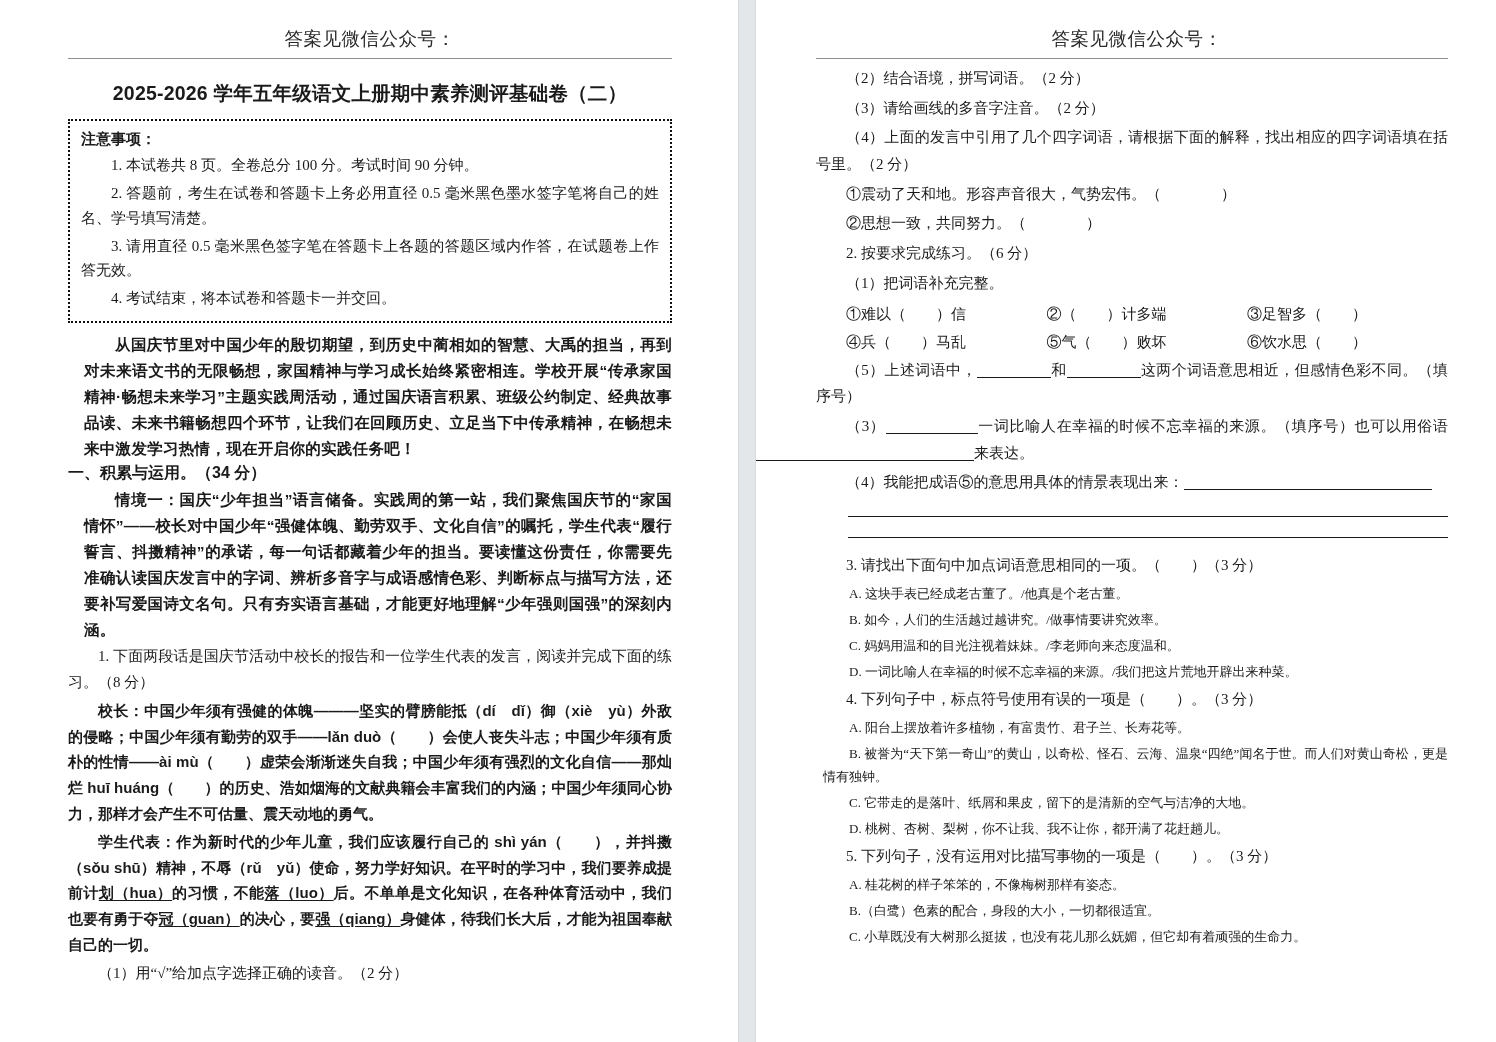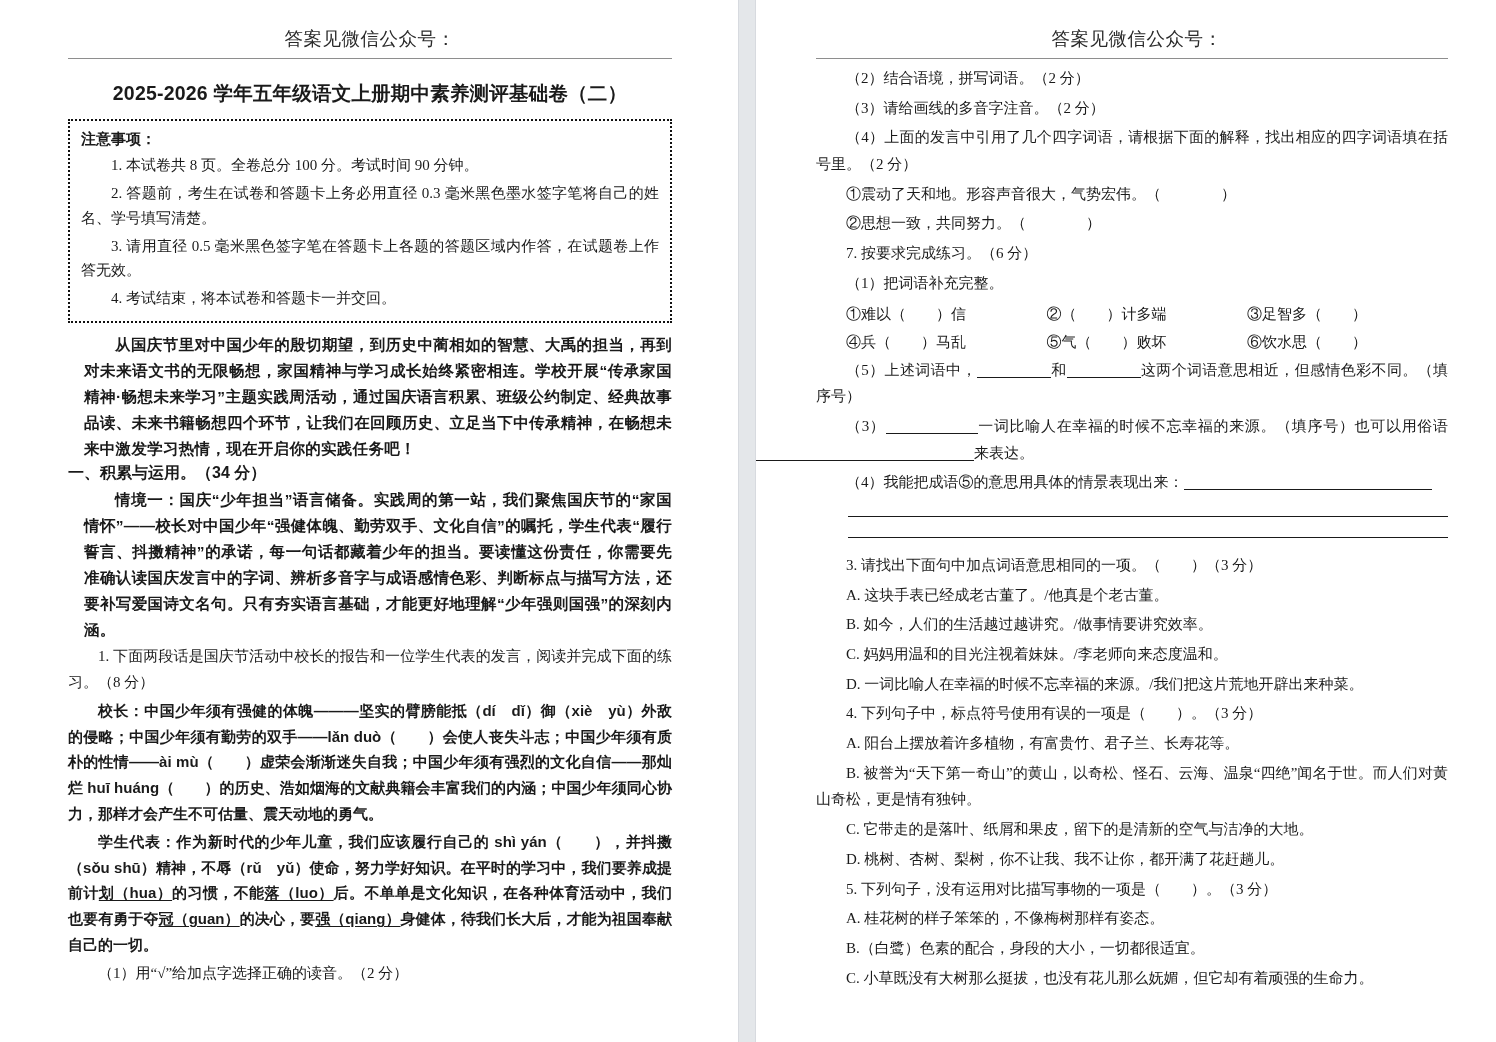--- a/index.html
+++ b/index.html
@@ -120,22 +120,22 @@
   .u { text-decoration: underline; text-underline-offset: 2px; }
 
   .q {
     margin: 0 0 3px 0;
     font-size: 15px;
     line-height: 1.78;
     text-align: justify;
     text-indent: 2em;
   }
   .opt {
-    margin: 0 0 3px 0;
-    font-size: 15px;
+    margin: 0 0 3px 7px;
+    font-size: 13px;
     line-height: 1.78;
     text-align: justify;
     text-indent: 2em;
   }
 
   .idiom-row {
     display: flex;
     font-size: 15px;
     line-height: 1.9;
     padding-left: 2em;
@@ -159,21 +159,21 @@
 
   <div class="page page-left">
 
     <div class="hdr">答案见微信公众号：</div>
 
     <div class="exam-title">2025-2026 学年五年级语文上册期中素养测评基础卷（二）</div>
 
     <div class="notice">
       <div class="notice-title">注意事项：</div>
       <p class="ind">1. 本试卷共 8 页。全卷总分 100 分。考试时间 90 分钟。</p>
-      <p class="ind">2. 答题前，考生在试卷和答题卡上务必用直径 0.3 毫米黑色墨水签字笔将自己的姓名、学号填写清楚。</p>
+      <p class="ind">2. 答题前，考生在试卷和答题卡上务必用直径 0.5 毫米黑色墨水签字笔将自己的姓名、学号填写清楚。</p>
       <p class="ind">3. 请用直径 0.5 毫米黑色签字笔在答题卡上各题的答题区域内作答，在试题卷上作答无效。</p>
       <p class="ind">4. 考试结束，将本试卷和答题卡一并交回。</p>
     </div>
 
     <p class="bold-para">从国庆节里对中国少年的殷切期望，到历史中蔺相如的智慧、大禹的担当，再到对未来语文书的无限畅想，家国精神与学习成长始终紧密相连。学校开展“传承家国精神·畅想未来学习”主题实践周活动，通过国庆语言积累、班级公约制定、经典故事品读、未来书籍畅想四个环节，让我们在回顾历史、立足当下中传承精神，在畅想未来中激发学习热情，现在开启你的实践任务吧！</p>
 
     <div class="sec-head">一、积累与运用。（34 分）</div>
 
     <p class="bold-para">情境一：国庆“少年担当”语言储备。实践周的第一站，我们聚焦国庆节的“家国情怀”——校长对中国少年“强健体魄、勤劳双手、文化自信”的嘱托，学生代表“履行誓言、抖擞精神”的承诺，每一句话都藏着少年的担当。要读懂这份责任，你需要先准确认读国庆发言中的字词、辨析多音字与成语感情色彩、判断标点与描写方法，还要补写爱国诗文名句。只有夯实语言基础，才能更好地理解“少年强则国强”的深刻内涵。</p>
 
@@ -192,21 +192,21 @@
     <div class="hdr">答案见微信公众号：</div>
 
     <div style="height:6px"></div>
 
     <p class="q">（2）结合语境，拼写词语。（2 分）</p>
     <p class="q">（3）请给画线的多音字注音。（2 分）</p>
     <p class="q">（4）上面的发言中引用了几个四字词语，请根据下面的解释，找出相应的四字词语填在括号里。（2 分）</p>
     <p class="q">①震动了天和地。形容声音很大，气势宏伟。（　　　　）</p>
     <p class="q">②思想一致，共同努力。（　　　　）</p>
 
-    <p class="q">7. 按要求完成练习。（6 分）</p>
+    <p class="q">2. 按要求完成练习。（6 分）</p>
     <p class="q">（1）把词语补充完整。</p>
 
     <div class="idiom-row">
       <span>①难以（　　）信</span>
       <span>②（　　）计多端</span>
       <span>③足智多（　　）</span>
     </div>
     <div class="idiom-row">
       <span>④兵（　　）马乱</span>
       <span>⑤气（　　）败坏</span>

